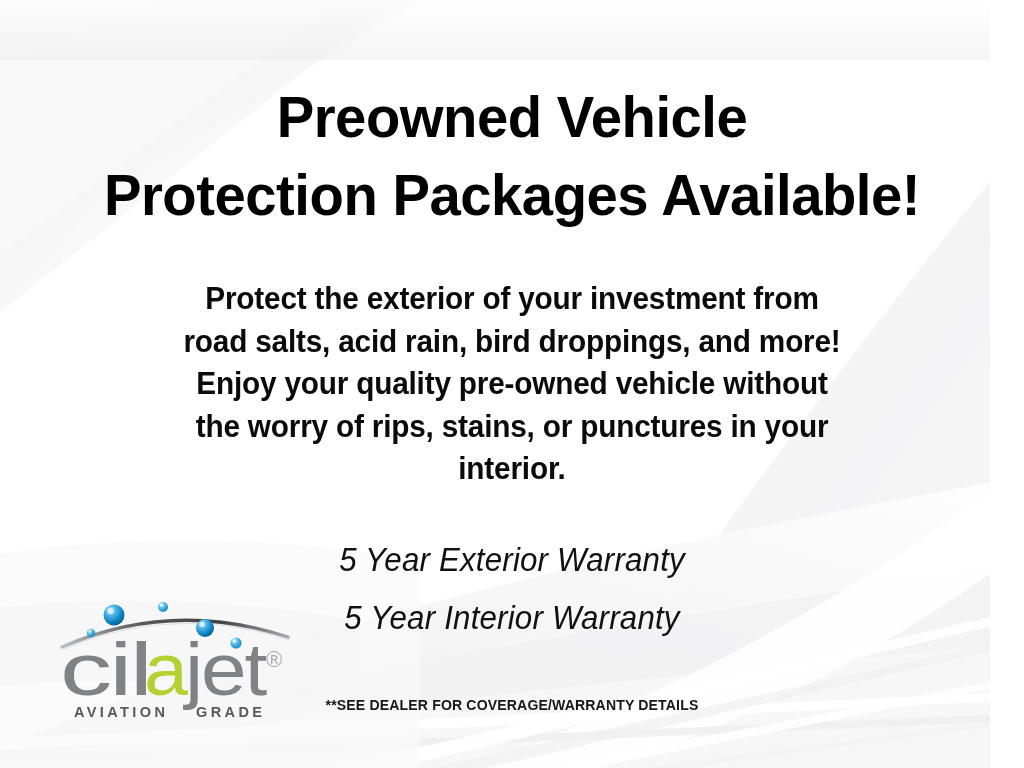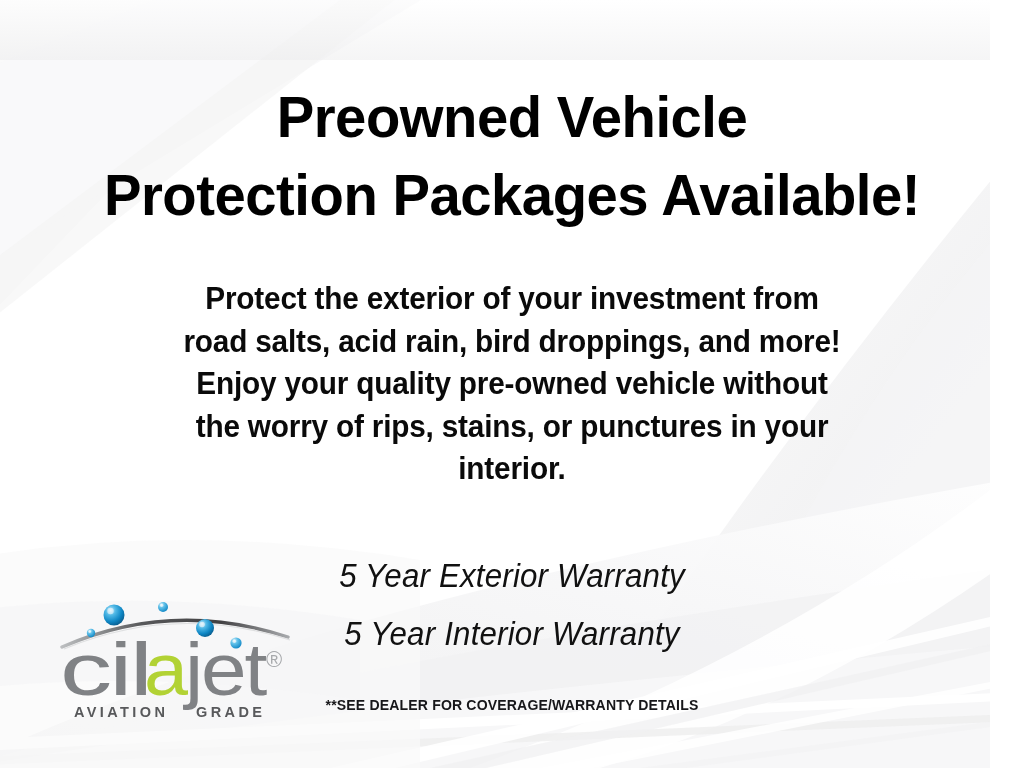--- a/index.html
+++ b/index.html
@@ -64,21 +64,21 @@
     font-size: 31px;
     line-height: 42.5px;
     letter-spacing: -0.2px;
     color: #0a0a0a;
     transform: scaleX(0.96);
     white-space: pre-line;
   }
 
   .warranty-block {
     position: absolute;
-    top: 546px;
+    top: 530px;
     left: 0;
     width: 1024px;
     text-align: center;
   }
 
   .warranty-line {
     font-family: "Liberation Sans", sans-serif;
     font-style: italic;
     font-weight: 400;
     font-size: 34px;

